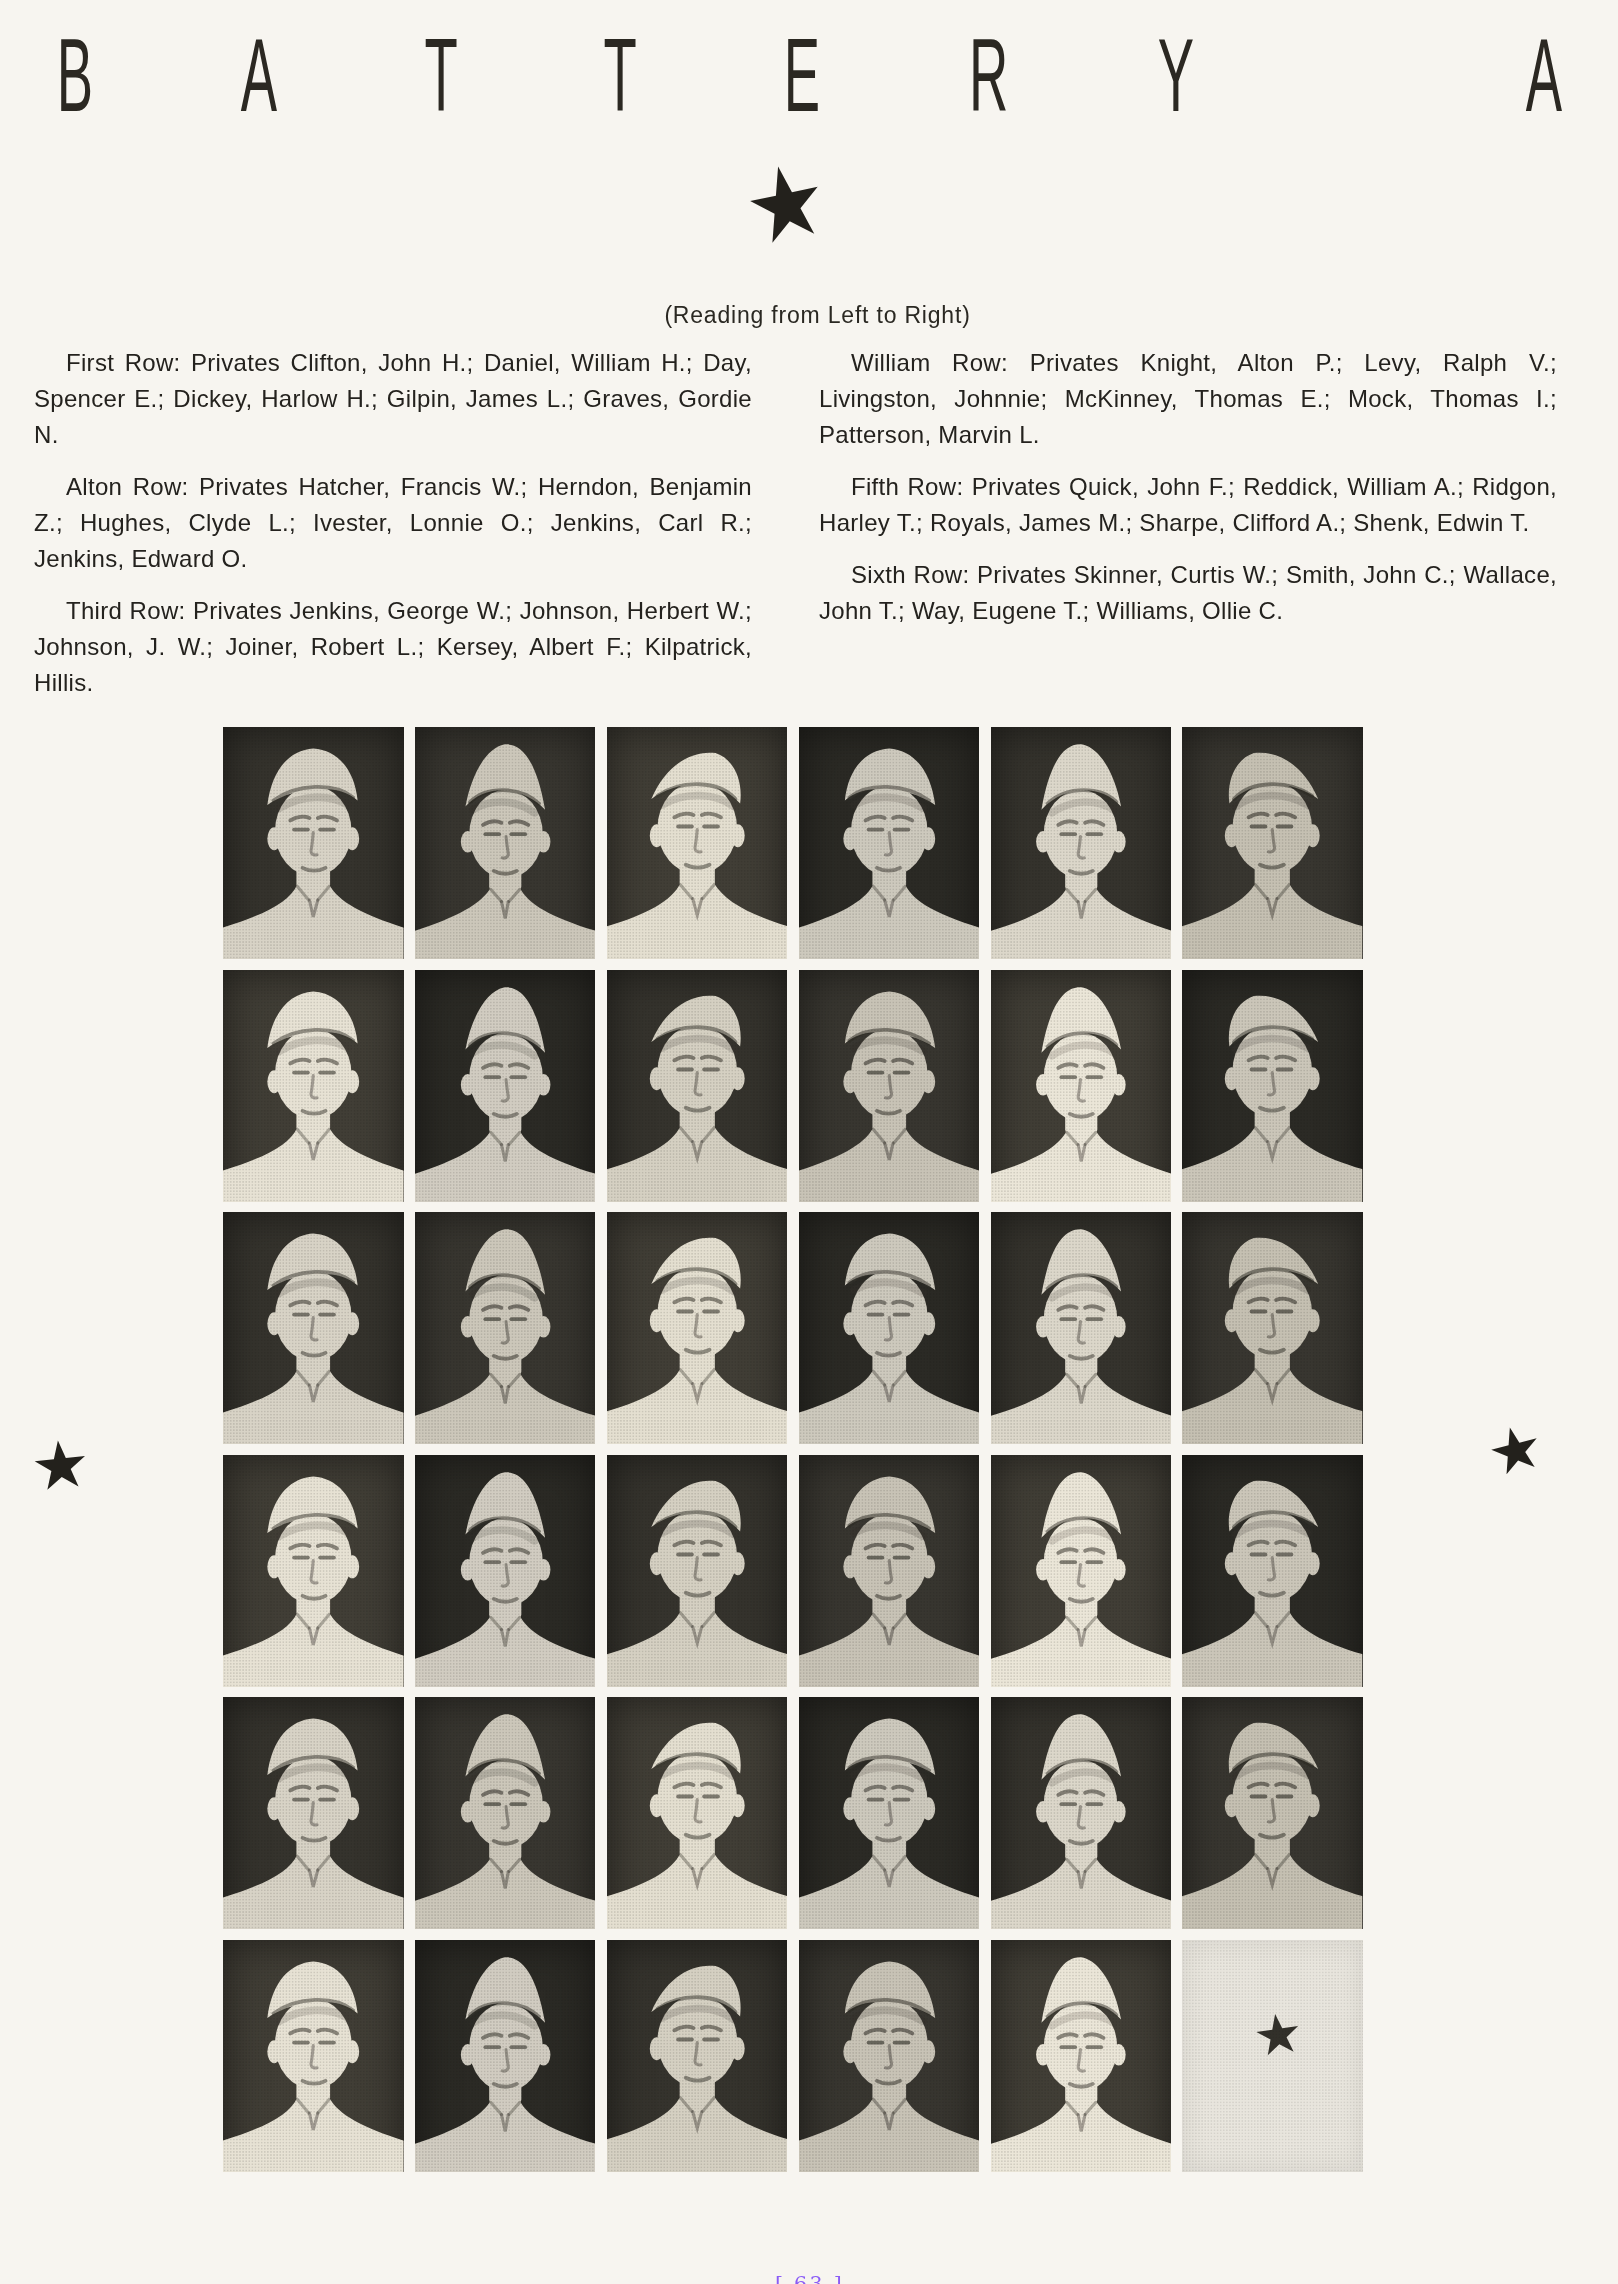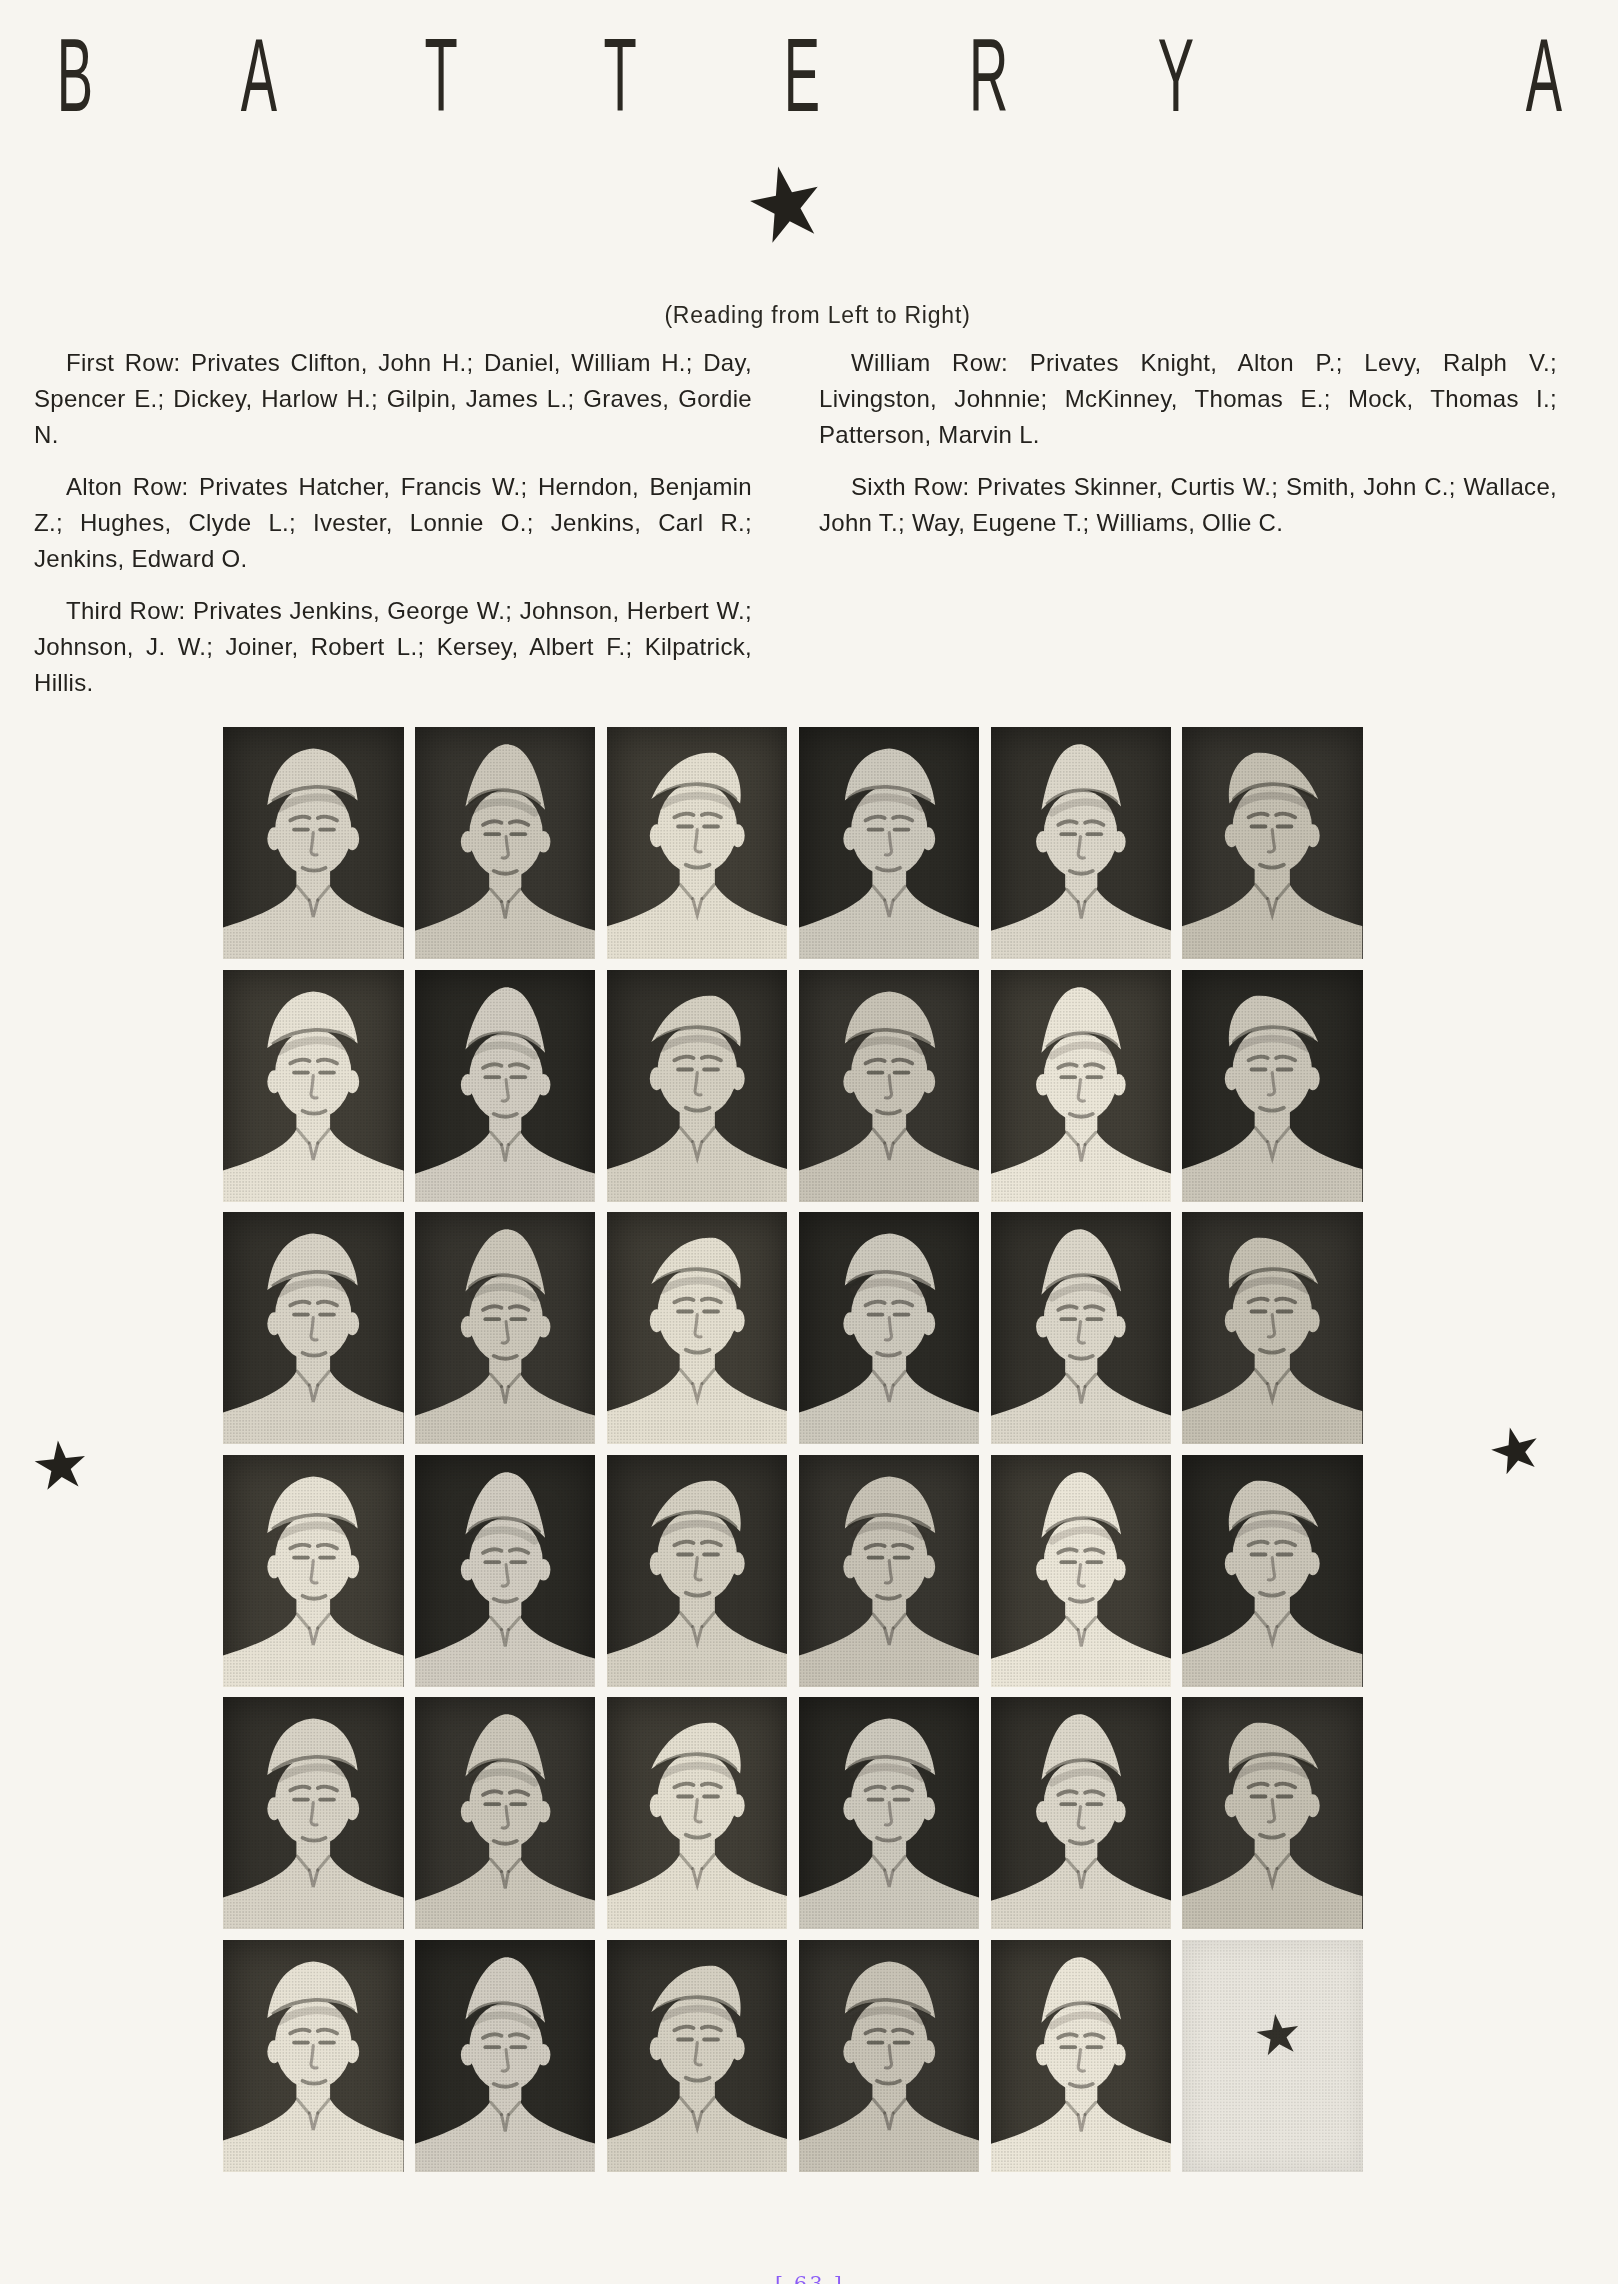--- a/index.html
+++ b/index.html
@@ -201,20 +201,21 @@
 
 <div class="reading-note">(Reading from Left to Right)</div>
 
 <div class="caption-col left">
     <p class="caption-par"><span class="row-label">First Row:</span> Privates Clifton, John H.; Daniel, William H.; Day, Spencer E.; Dickey, Harlow H.; Gilpin, James L.; Graves, Gordie N.</p>
     <p class="caption-par"><span class="row-label">Alton Row:</span> Privates Hatcher, Francis W.; Herndon, Benjamin Z.; Hughes, Clyde L.; Ivester, Lonnie O.; Jenkins, Carl R.; Jenkins, Edward O.</p>
     <p class="caption-par"><span class="row-label">Third Row:</span> Privates Jenkins, George W.; Johnson, Herbert W.; Johnson, J. W.; Joiner, Robert L.; Kersey, Albert F.; Kilpatrick, Hillis.</p>
   </div>
 <div class="caption-col right">
     <p class="caption-par"><span class="row-label">William Row:</span> Privates Knight, Alton P.; Levy, Ralph V.; Livingston, Johnnie; McKinney, Thomas E.; Mock, Thomas I.; Patterson, Marvin L.</p>
+    <p class="caption-par"><span class="row-label">Fifth Row:</span> Privates Quick, John F.; Reddick, William A.; Ridgon, Harley T.; Royals, James M.; Sharpe, Clifford A.; Shenk, Edwin T.</p>
     <p class="caption-par"><span class="row-label">Sixth Row:</span> Privates Skinner, Curtis W.; Smith, John C.; Wallace, John T.; Way, Eugene T.; Williams, Ollie C.</p>
   </div>
 
 <div class="photo-grid">
     <div class="cell photo bg0 t0" title="Clifton, John H.">
     <svg viewBox="0 0 236 303" preserveAspectRatio="xMidYMid slice">
       <use href="#bust-a"></use>
     </svg>
   </div>
     <div class="cell photo bg3 t1 flip" title="Daniel, William H.">

